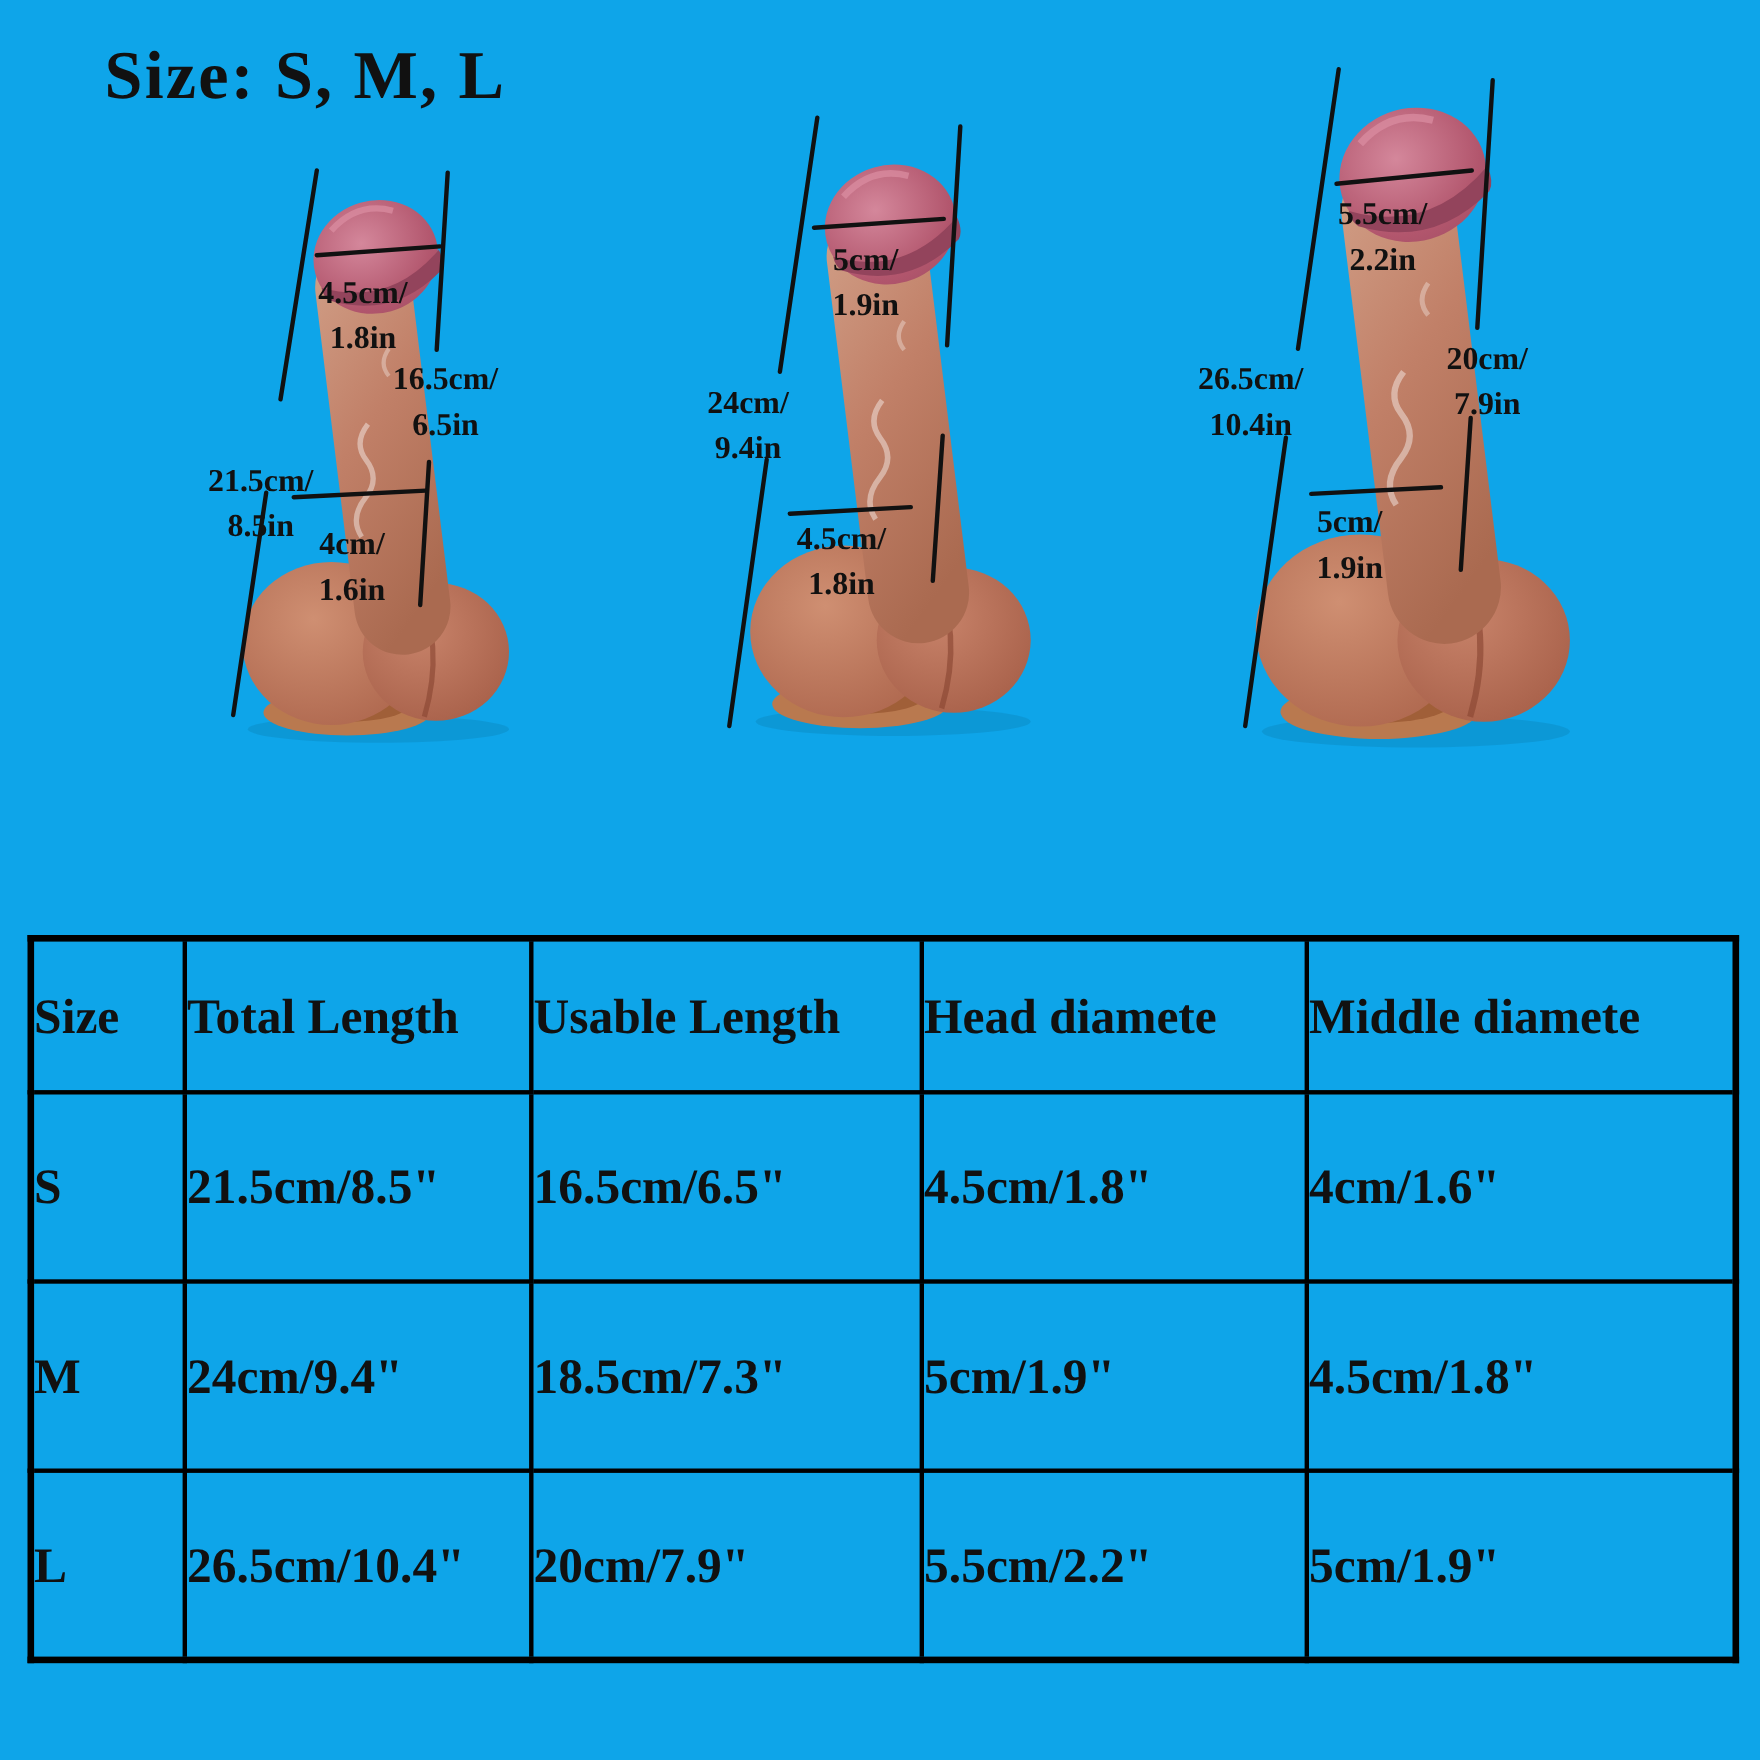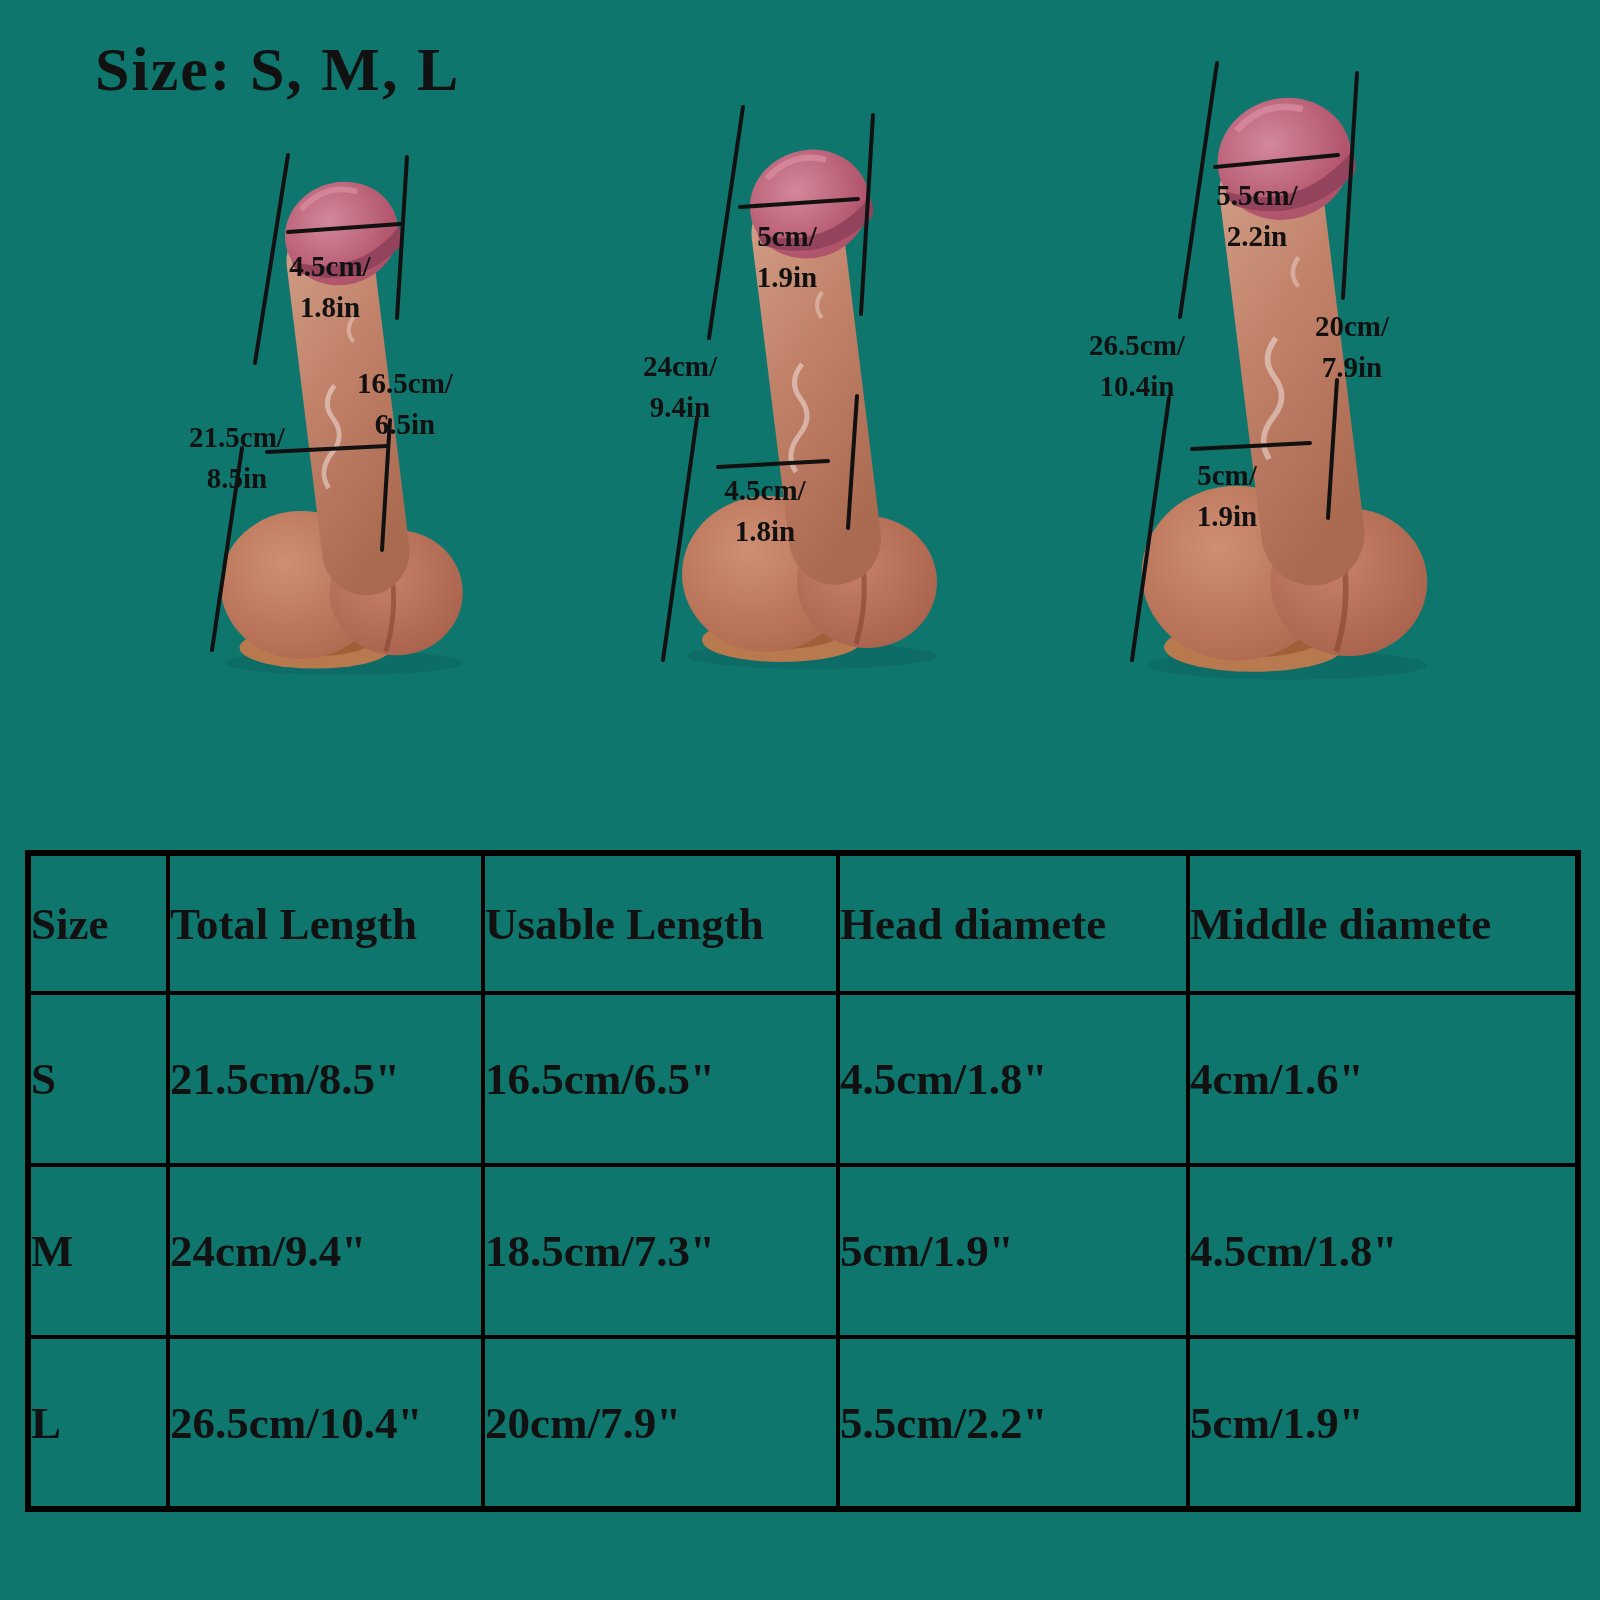--- a/index.html
+++ b/index.html
@@ -1,17 +1,17 @@
 <!DOCTYPE html>
 <html><head>
 <meta charset="utf-8">
 <style>
   html,body{margin:0;padding:0;background:#ffffff;}
   .canvas{
-    position:relative;width:1600px;height:1600px;background:#0f766e;overflow:hidden;
+    position:relative;width:1600px;height:1600px;background:#0ea5e9;overflow:hidden;
     font-family:"Liberation Serif", "DejaVu Serif", serif;color:#111111;
   }
   .page-title{
     position:absolute;left:95px;top:34px;font-size:62px;font-weight:700;letter-spacing:2px;
   }
   .product{position:absolute;margin:0;padding:0;}
   .product svg{position:absolute;left:0;top:0;width:100%;height:100%;overflow:visible;}
   .mlines line{stroke:#111111;stroke-width:4;stroke-linecap:round;}
   .mlabel{
     position:absolute;width:170px;text-align:center;font-size:29px;font-weight:700;line-height:1.42;
@@ -85,27 +85,31 @@
         <line x1="237" y1="27" x2="227" y2="188"></line>
         <line x1="220" y1="290" x2="212" y2="420"></line>
         <line x1="118" y1="102" x2="230" y2="94"></line>
         <line x1="97" y1="322" x2="217" y2="316"></line>
       </g>
     </svg>
     <div class="mlabel" style="left:75px;top:116px;">
       <div>4.5cm/</div>
       <div>1.8in</div>
     </div>
-    <div class="mlabel" style="left:150px;top:195px;margin-top:38px;">
+    <div class="mlabel" style="left:150px;top:195px;">
       <div>16.5cm/</div>
       <div>6.5in</div>
     </div>
     <div class="mlabel" style="left:-18px;top:241px;margin-top:46px;">
       <div>21.5cm/</div>
       <div>8.5in</div>
+    </div>
+    <div class="mlabel" style="left:65px;top:345px;">
+      <div>4cm/</div>
+      <div>1.6in</div>
     </div>
   </figure>
 
   <figure class="product" style="left:630px;top:100px;width:340px;height:585px;">
     <svg viewBox="0 0 340 585" preserveAspectRatio="none">
       <use href="#product-shape" transform="translate(22,14) scale(1.0)"></use>
       <g class="mlines">
         <line x1="113" y1="7" x2="79" y2="238"></line>
         <line x1="67" y1="318" x2="33" y2="560"></line>
         <line x1="243" y1="15" x2="231" y2="214"></line>

